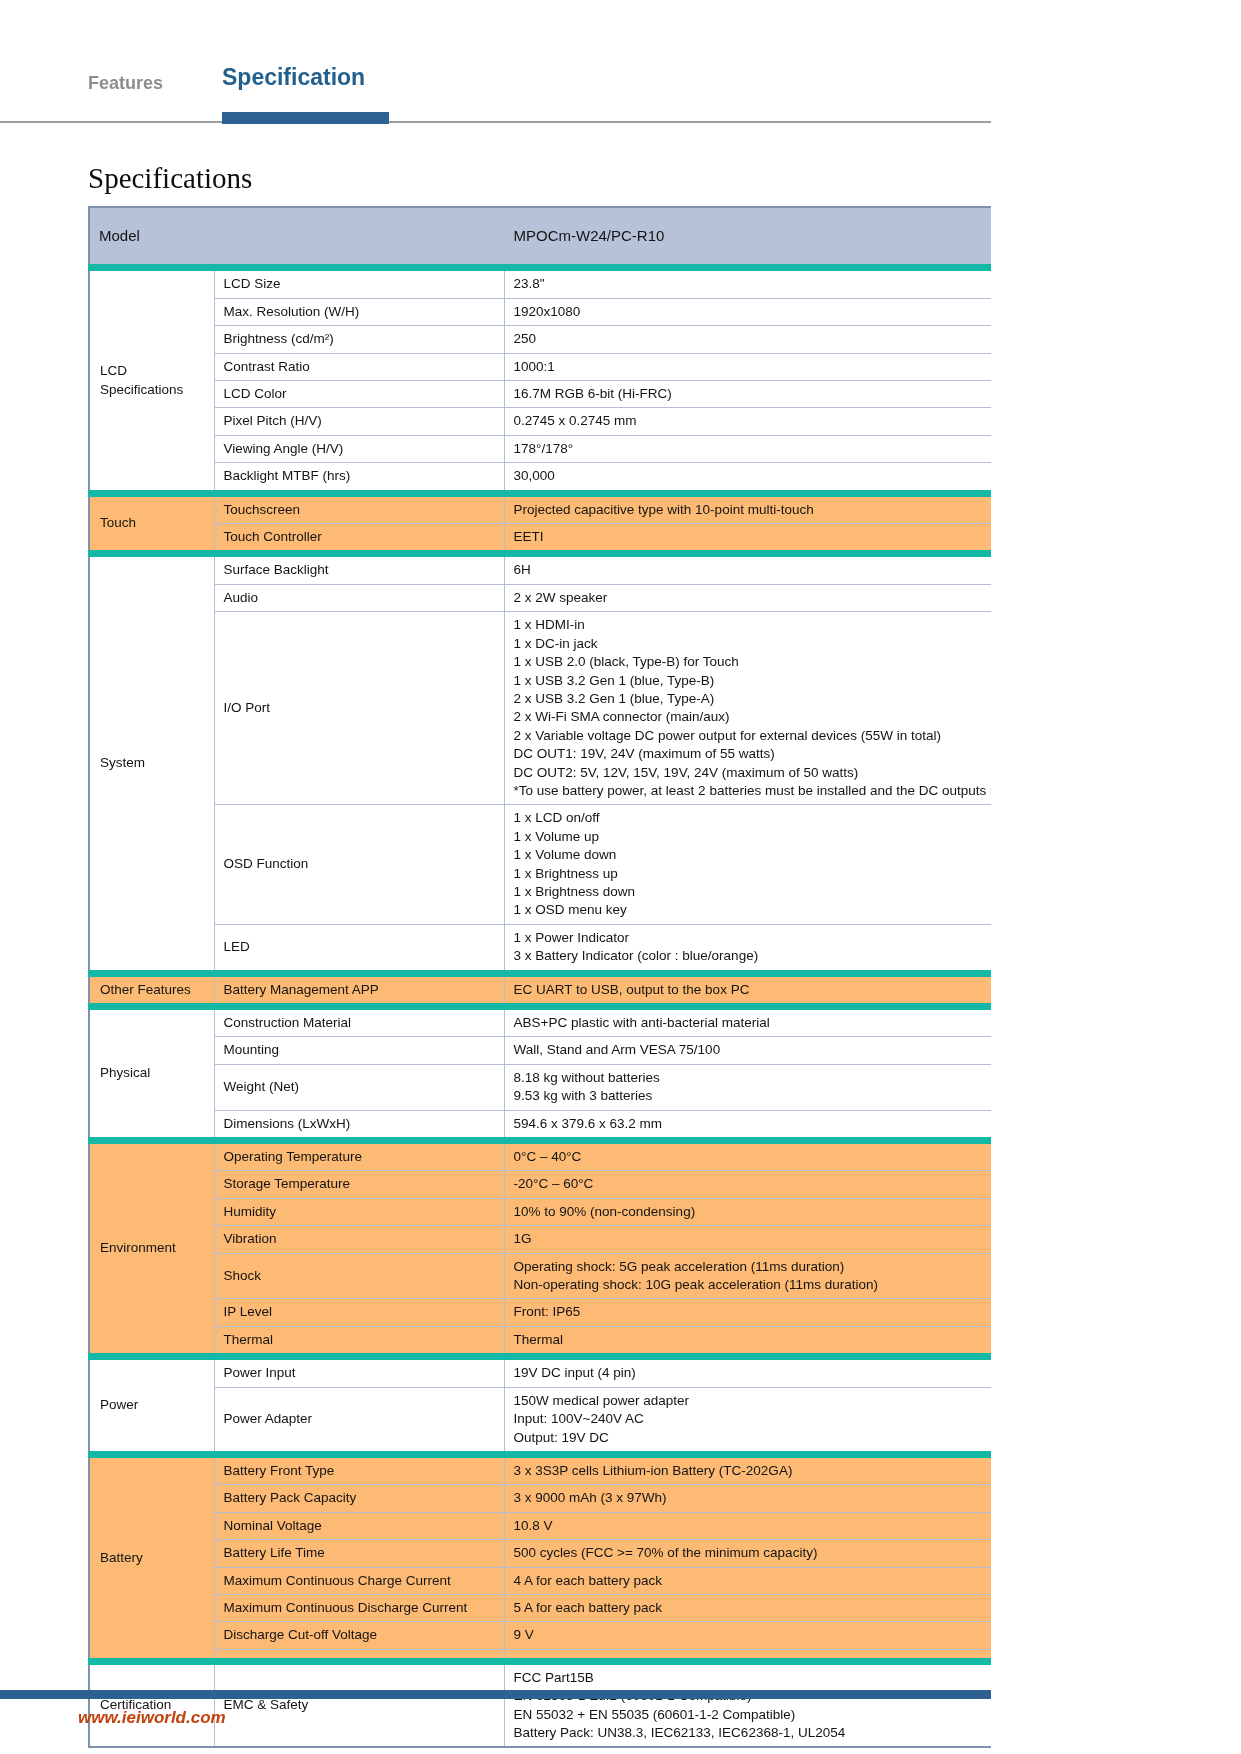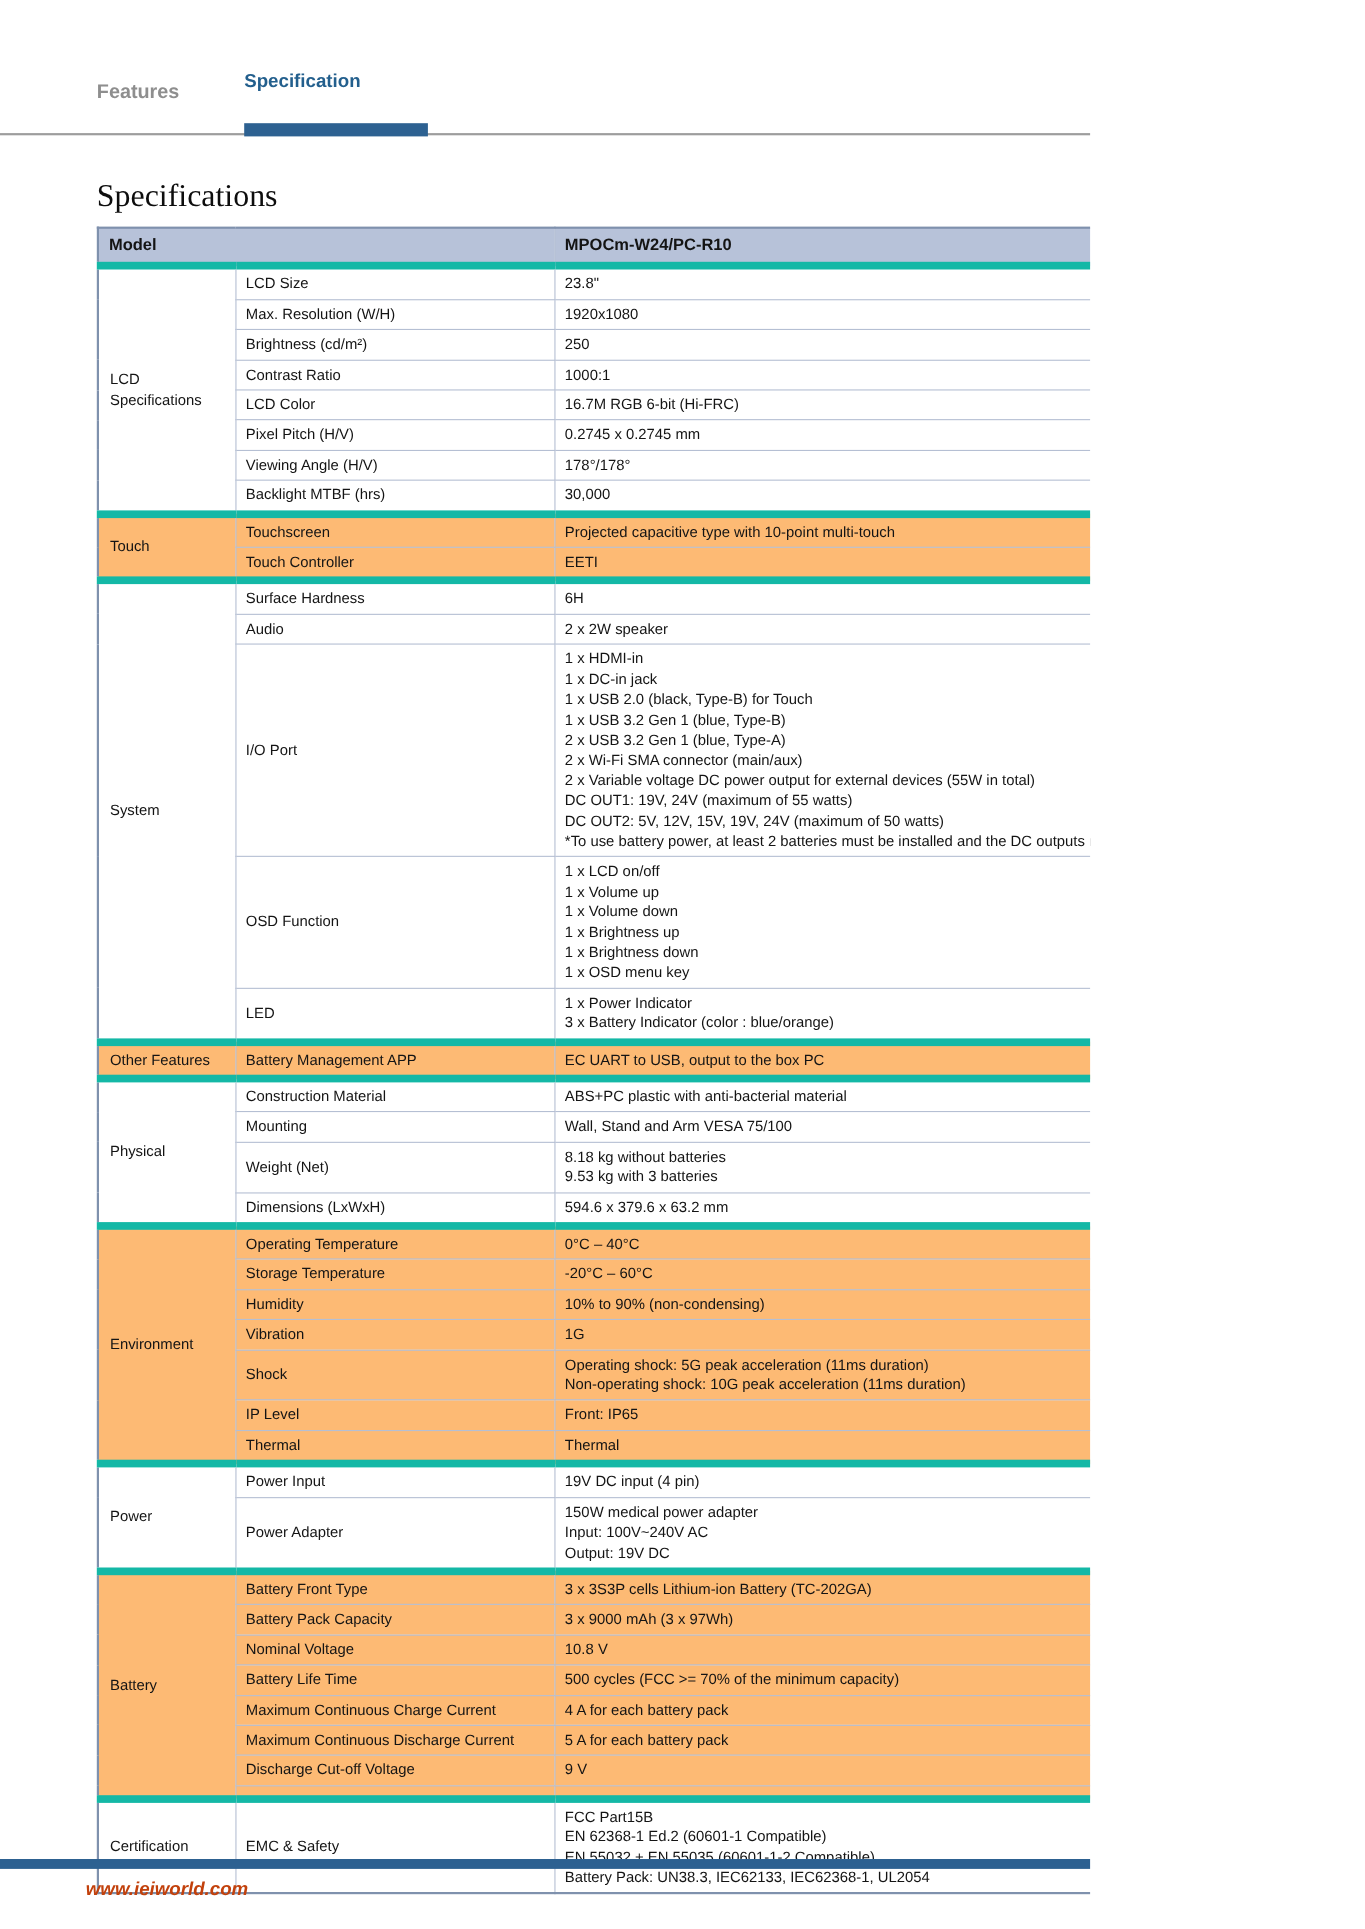--- a/index.html
+++ b/index.html
@@ -1,35 +1,35 @@
 <!DOCTYPE html>
 <html><head>
 <meta charset="utf-8">
 <style>
   html,body{margin:0;padding:0;background:#ffffff;}
   .page{position:relative;width:991px;height:1754px;background:#ffffff;
         font-family:"Liberation Sans",sans-serif;overflow:hidden;}
 
   
   .tab-features{position:absolute;left:88px;top:73px;font-size:18px;font-weight:600;color:#8e8e8e;}
-  .tab-spec{position:absolute;left:222px;top:64px;font-size:17px;font-weight:bold;color:#235f8d;}
+  .tab-spec{position:absolute;left:222px;top:64px;font-size:23px;font-weight:bold;color:#235f8d;}
   .tabs-rule{position:absolute;left:0;top:121px;width:1241px;height:2px;background:#9d9d9d;}
   .tab-underline{position:absolute;left:222px;top:112px;width:167px;height:12px;background:#2d6191;}
 
   
   .page-title{position:absolute;left:88px;top:162px;font-family:"Liberation Serif",serif;
               font-size:29px;color:#0d0d0d;text-align:center;}
 
   
   .spec-table{position:absolute;left:88px;top:206px;width:1065px;border-collapse:collapse;
               table-layout:fixed;font-size:13.5px;color:#141414;border:2px solid #7f91ad;}
   .spec-table td{border:1px solid #b5bfd3;padding:4px 9px;line-height:18.4px;
                  vertical-align:middle;word-wrap:break-word;}
   .spec-table tr.sec-start > td{border-top:7px solid #14b8a6;margin-left:24px;}
-  .spec-table td.hdr{background:#b7c2d9;font-weight:bold;font-size:15px;padding:6px 9px;}
+  .spec-table td.hdr{background:#b7c2d9;font-weight:normal;font-size:15px;padding:19px 9px;}
   .spec-table tr.shaded td{background:#fdba74;}
   .spec-table td.cat{padding-left:10px;}
   .spec-table td.val{white-space:pre-line;}
 
   
   .footer-bar{position:absolute;left:0;top:1690px;width:1241px;height:9px;background:#2d6191;}
   .footer-url{position:absolute;left:78px;top:1708px;font-size:17px;font-weight:bold;
               font-style:italic;color:#c2410c;}
 </style>
 </head>
@@ -96,21 +96,21 @@
       <td class="attr">Touchscreen</td>
       <td class="val">Projected capacitive type with 10-point multi-touch</td>
     </tr>
     <tr class="shaded">
       <td class="attr">Touch Controller</td>
       <td class="val">EETI</td>
     </tr>
 
     <tr class="sec-start">
       <td class="cat" rowspan="5">System</td>
-      <td class="attr">Surface Hardness</td>
+      <td class="attr">Surface Backlight</td>
       <td class="val">6H</td>
     </tr>
     <tr>
       <td class="attr">Audio</td>
       <td class="val">2 x 2W speaker</td>
     </tr>
     <tr>
       <td class="attr">I/O Port</td>
       <td class="val">1 x HDMI-in
 1 x DC-in jack

